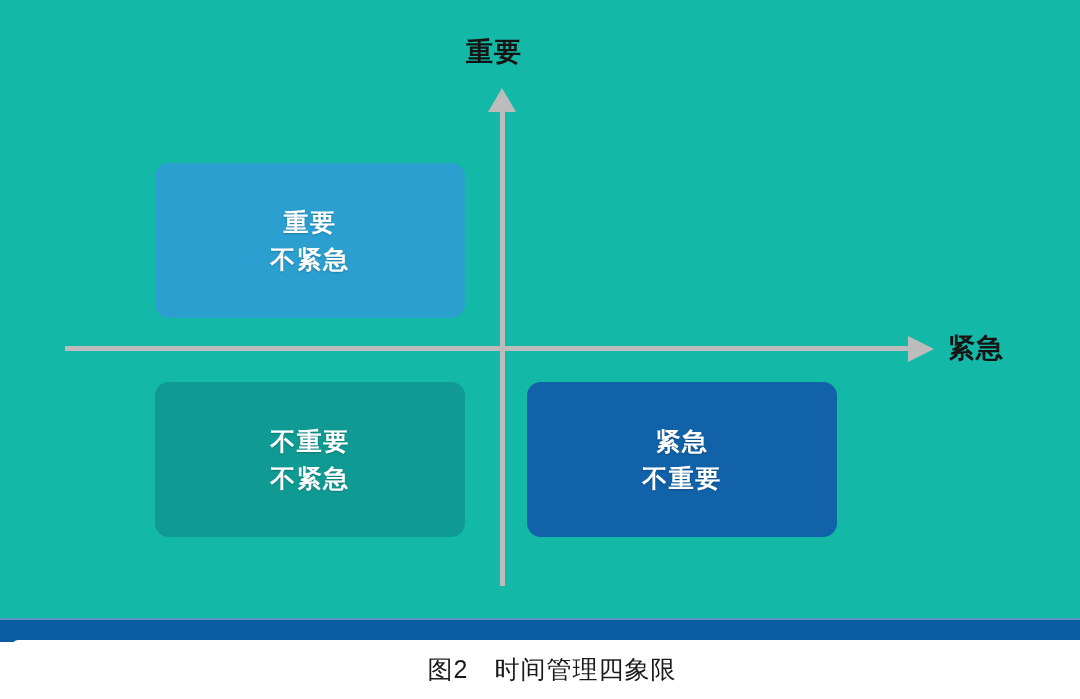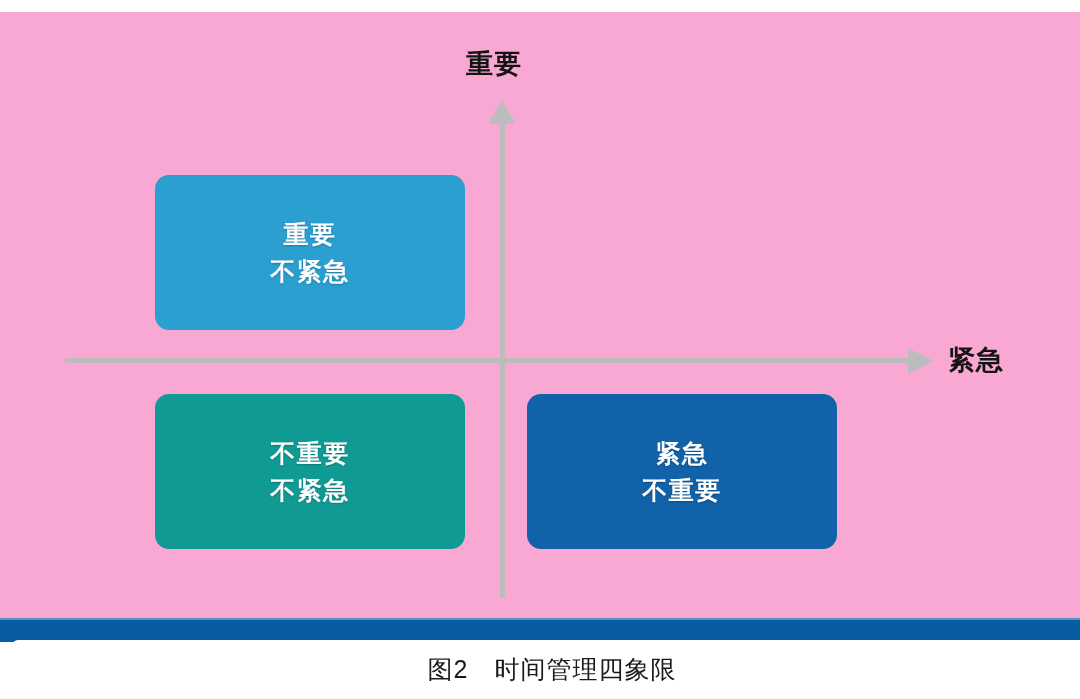--- a/index.html
+++ b/index.html
@@ -17,24 +17,24 @@
   #root {
     position: relative;
     width: 1080px;
     height: 699px;
   }
 
   
   .canvas {
     position: absolute;
     left: 0;
-    top: 12px;
+    top: 0;
     width: 1080px;
     height: 618px;
-    background: #f9a8d4;
+    background: #14b8a6;
   }
 
   
   .axis-v {
     position: absolute;
     left: 500px;
     top: 108px;
     width: 5px;
     height: 478px;
     background: #bcbcbc;

